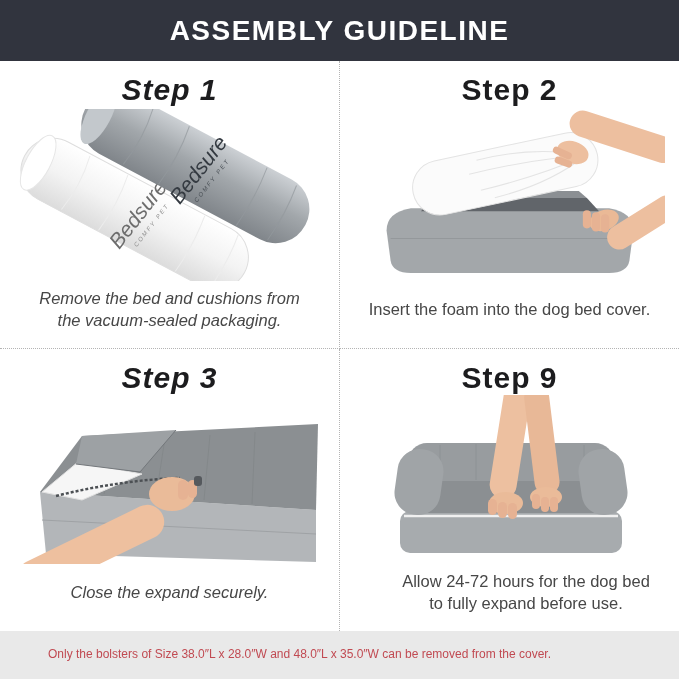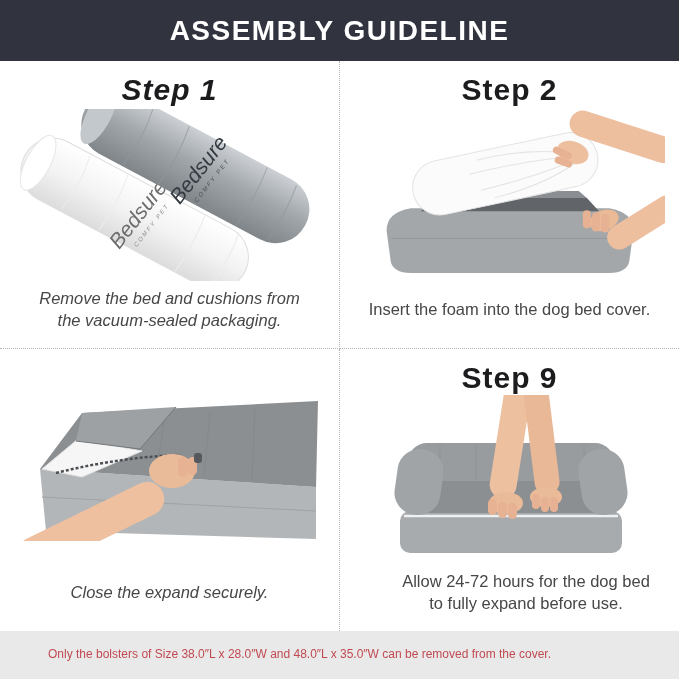--- a/index.html
+++ b/index.html
@@ -144,20 +144,21 @@
             <rect x="222" y="100" width="8" height="18" rx="4" fill="#e6b293"></rect>
             <rect x="231" y="102" width="8" height="19" rx="4" fill="#e6b293"></rect>
             <rect x="240" y="104" width="8" height="18" rx="4" fill="#e6b293"></rect>
           </g>
         </svg>
       </div>
       <div class="caption cap-s2">Insert the foam into the dog bed cover.</div>
     </div>
 
     <div class="cell br">
+      <div class="step-title">Step 3</div>
       <div class="photo">
         <svg width="310" height="168" viewBox="0 0 300 168">
 
           <g>
             <path d="M20,96 L296,114 L296,166 L26,158 Z" fill="#b3b6b9"></path>
             <path d="M22,124 L296,138" stroke="#9fa2a5" fill="none"></path>
 
             <polygon points="62,40 298,28 296,114 20,96" fill="#8b8f92"></polygon>
             <path d="M90,42 L70,96 M130,40 L118,100 M170,38 L162,104 M210,36 L206,106 M250,34 L250,110" stroke="#80848七" opacity="0"></path>
             <path d="M100,44 L84,98 M145,42 L136,101 M190,39 L184,104 M235,36 L232,108" stroke="#7f8386" fill="none" opacity="0.6"></path>

